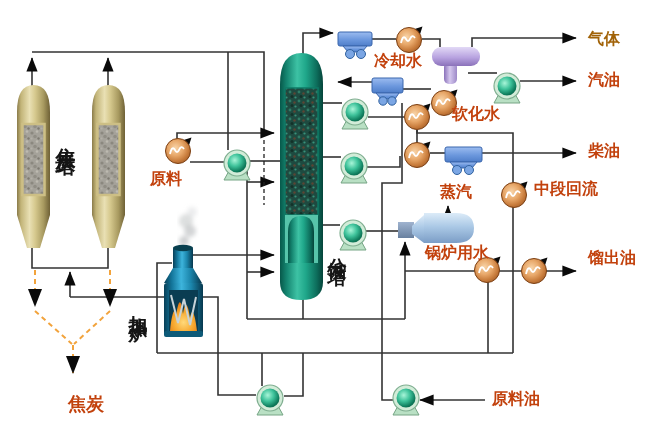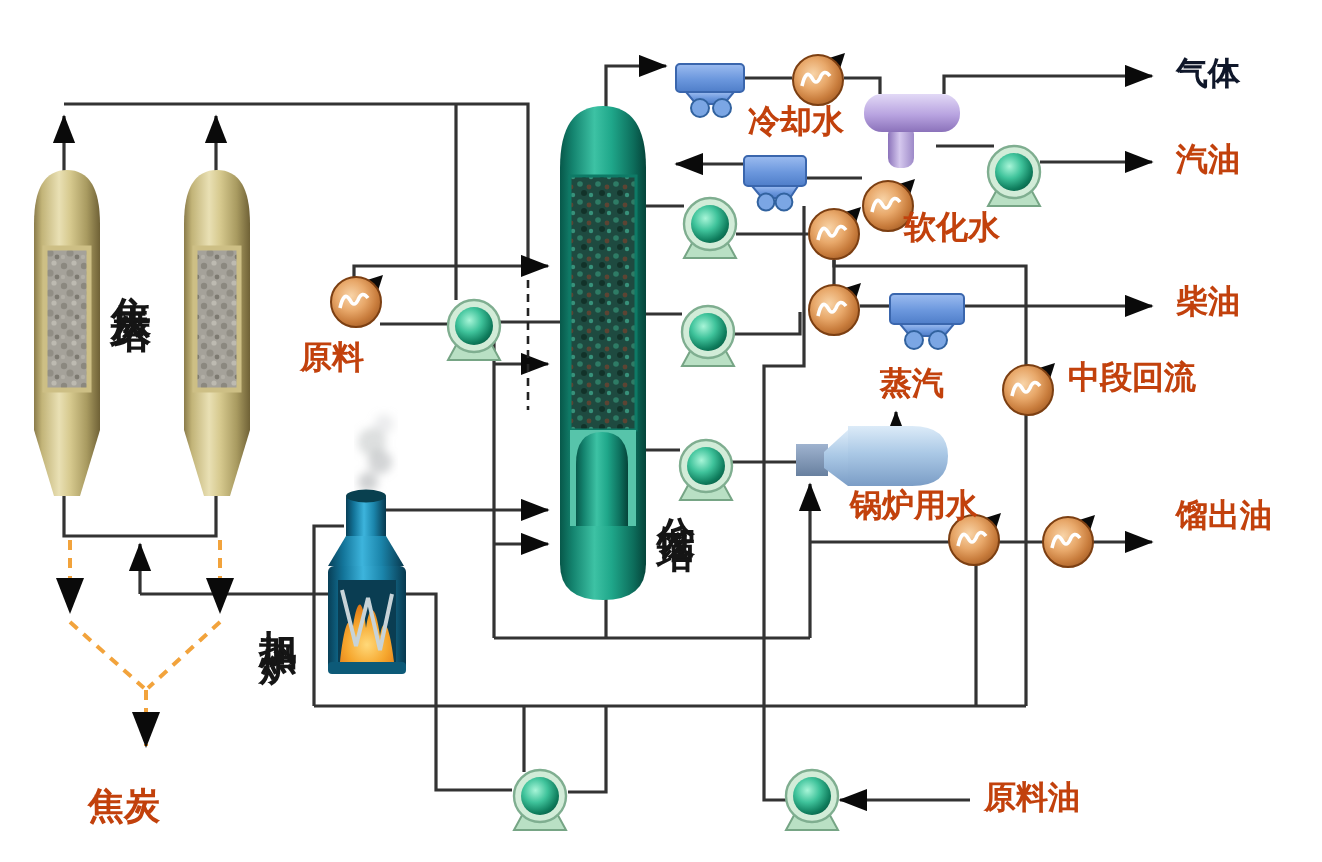--- a/index.html
+++ b/index.html
@@ -5,21 +5,21 @@
   html,body{margin:0;padding:0;background:#ffffff;}
   #canvas{
     position:relative;width:661px;height:431px;background:#ffffff;overflow:hidden;
     font-family:"DejaVu Serif", serif;
   }
   #canvas svg{position:absolute;left:0;top:0;}
   .lbl{
     position:absolute;font-weight:700;font-size:16px;color:#c2410c;
     white-space:nowrap;line-height:1.1;font-family:"DejaVu Serif", serif;
   }
-  .lbl.black{color:#0f172a;font-family:Liberation Mono, monospace;}
+  .lbl.black{color:#a16207;}
   .vlabel{
     position:absolute;font-weight:700;font-size:19px;color:#151515;
     writing-mode:vertical-rl;text-orientation:upright;letter-spacing:4px;
     line-height:1;font-family:"DejaVu Serif", serif;
   }
   .vlabel.big{font-size:20px;}
 </style>
 </head>
 <body>
 
@@ -272,19 +272,19 @@
 <div class="lbl" style="left:588px;top:71px">汽油</div>
 <div class="lbl" style="left:374px;top:52px">冷却水</div>
 <div class="lbl" style="left:452px;top:105px">软化水</div>
 <div class="lbl" style="left:588px;top:142px">柴油</div>
 <div class="lbl" style="left:440px;top:183px">蒸汽</div>
 <div class="lbl" style="left:534px;top:180px">中段回流</div>
 <div class="lbl" style="left:425px;top:244px">锅炉用水</div>
 <div class="lbl" style="left:588px;top:249px">馏出油</div>
 <div class="lbl" style="left:492px;top:390px">原料油</div>
 <div class="lbl" style="left:150px;top:170px">原料</div>
-<div class="lbl" style="left:44px;top:394px;font-size:18px">焦炭</div>
+<div class="lbl" style="left:68px;top:394px;font-size:18px">焦炭</div>
 
 <div class="vlabel big" style="left:56px;top:132px">焦炭塔</div>
 <div class="vlabel" style="left:328px;top:243px">分馏塔</div>
 <div class="vlabel" style="left:129px;top:299px">加热炉</div>
 
 </div>
 
 </body></html>

